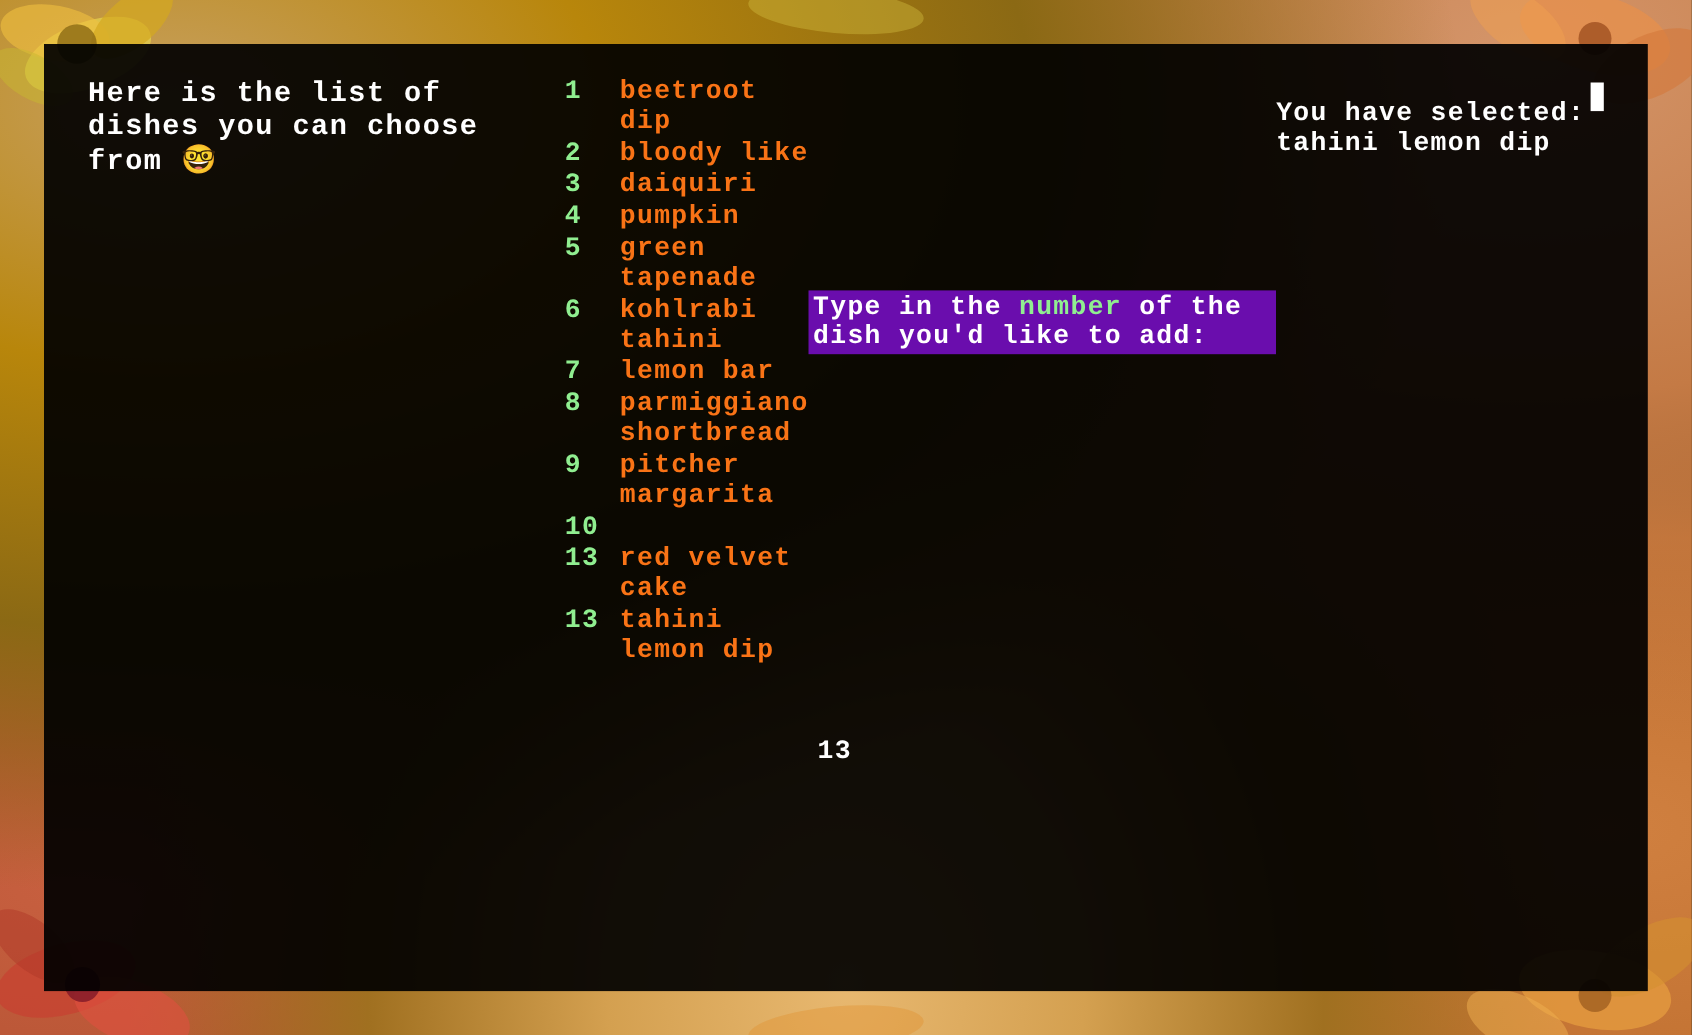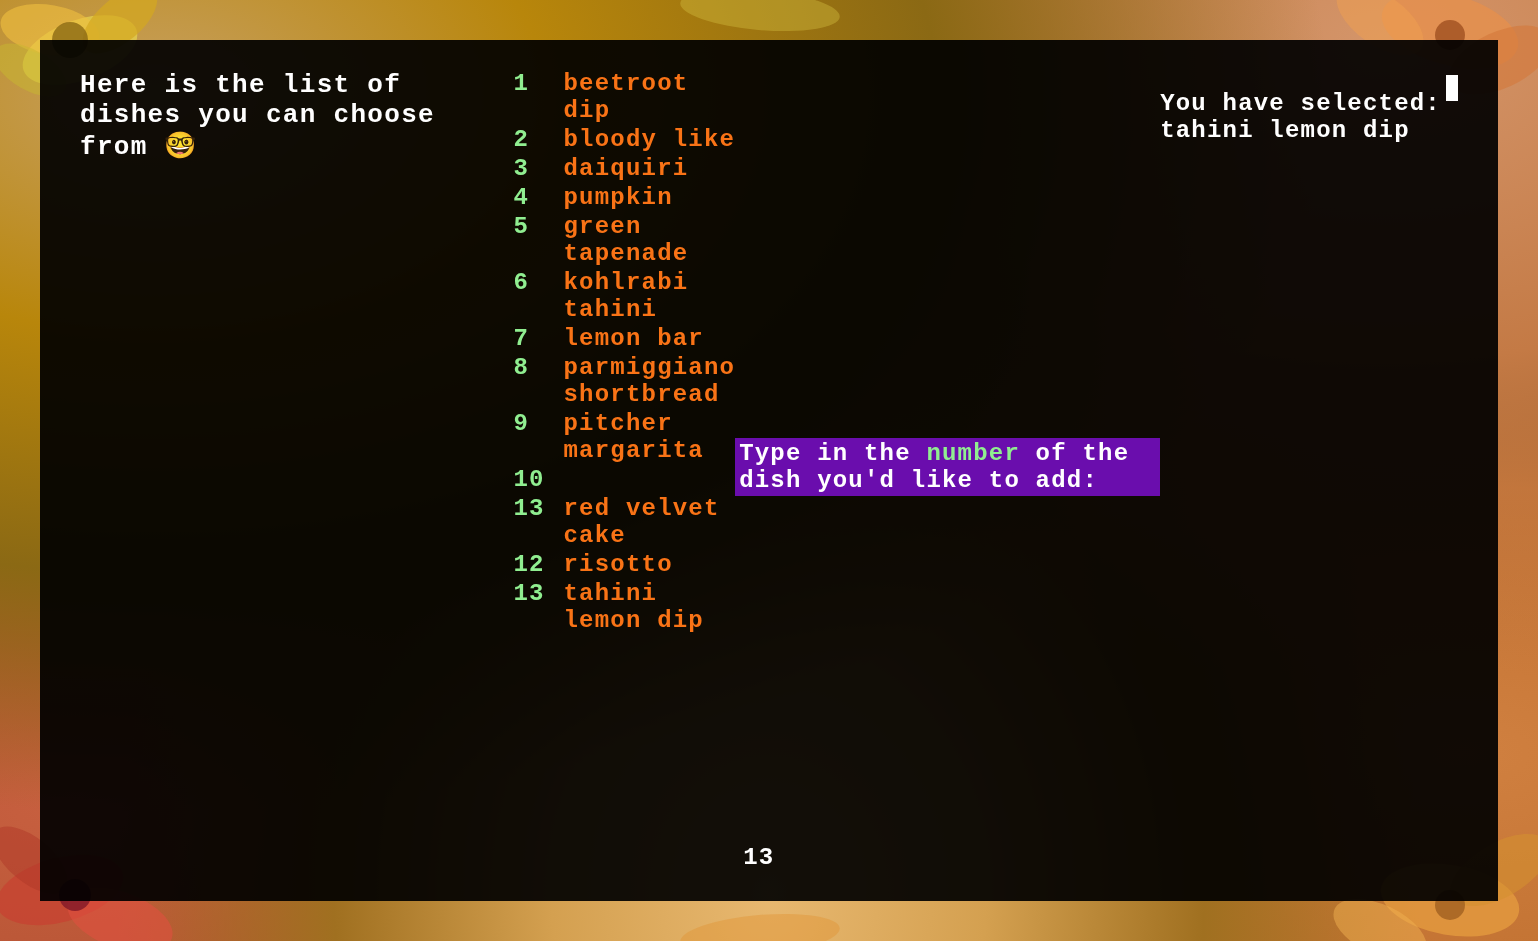--- a/index.html
+++ b/index.html
@@ -84,21 +84,21 @@
       color: #f97316;
     }
 
     .prompt-line {
       margin-top: 20px;
       font-size: 24px;
       font-weight: bold;
       color: #ffffff;
       letter-spacing: 0.05em;
       display: flex;
-      align-items: flex-end;
+      align-items: center;
       flex-wrap: wrap;
       gap: 0;
     }
 
     .prompt-text {
       color: #ffffff;
     }
 
     .prompt-number-word {
       color: #90ee90;
@@ -218,24 +218,20 @@
         <span class="dish-name">pitcher margarita</span>
       </div>
       <div class="dish-item">
         <span class="dish-number">10</span>
       </div>
       <div class="dish-item">
         <span class="dish-number">13</span>
         <span class="dish-name">red velvet cake</span>
       </div>
       <div class="dish-item">
-        <span class="dish-number">12</span>
-        <span class="dish-name">risotto</span>
-      </div>
-      <div class="dish-item">
         <span class="dish-number">13</span>
         <span class="dish-name">tahini lemon dip</span>
       </div>
     </div>
 
   <div class="prompt-line">
     <span class="prompt-highlight">
       <span class="prompt-text">Type in the </span><span class="prompt-number-word">number</span><span class="prompt-text"> of the dish you'd like to add: </span>
     </span>
     <span class="input-value">13</span>

